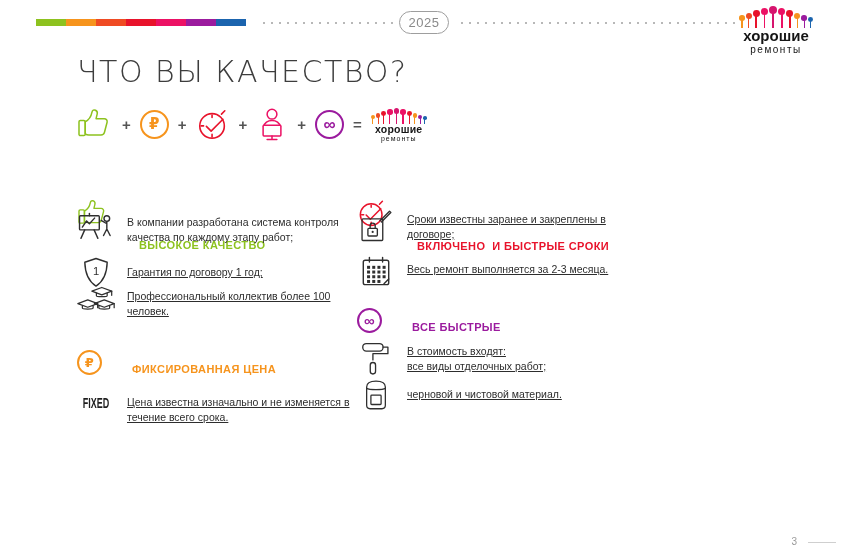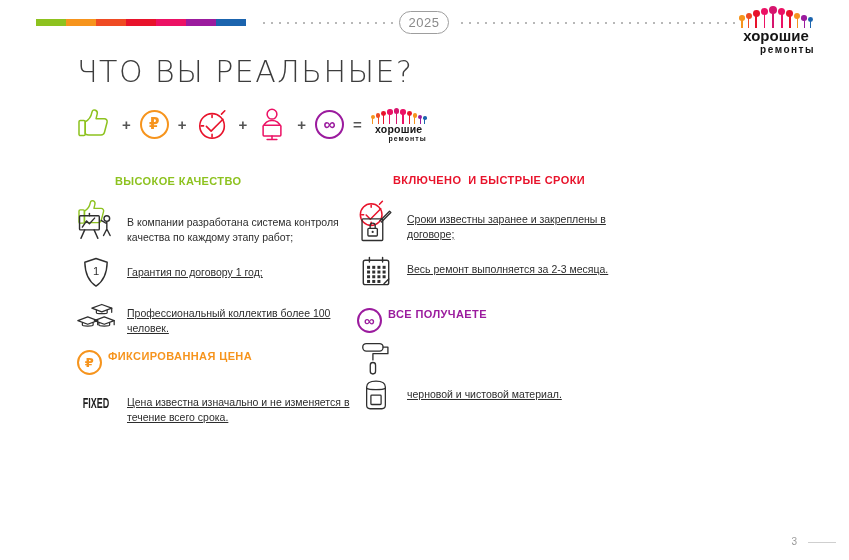--- a/index.html
+++ b/index.html
@@ -20,21 +20,21 @@
 
   
   .logo{position:absolute;text-align:center;}
   .logo-main{right:34px;top:4px;width:78px;}
   .pins{display:flex;align-items:flex-end;justify-content:center;gap:1px;height:24px;}
   .pins-small{height:18px;}
   .pin{display:flex;flex-direction:column;align-items:center;}
   .pin-head{border-radius:50%;}
   .pin-tail{width:1.5px;margin-top:-1px;}
   .logo-line1{font-weight:700;font-size:15px;line-height:1.1;color:#151515;}
-  .logo-line2{font-weight:700;font-size:10px;line-height:1;letter-spacing:1.5px;color:#151515;text-align:right;}
+  .logo-line2{font-weight:400;font-size:10px;line-height:1;letter-spacing:1.5px;color:#151515;}
   .logo-small .logo-line1{font-size:10.5px;letter-spacing:.2px;}
   .logo-small .logo-line2{font-size:7px;letter-spacing:1px;}
 
   
   .page-title{position:absolute;left:77px;top:54px;font-size:30px;font-weight:200;
         color:#3d3d3d;letter-spacing:1.5px;font-family:"DejaVu Sans","Liberation Sans",sans-serif;}
 
   
   .formula{position:absolute;left:77px;top:103px;display:flex;align-items:center;gap:9px;height:42px;}
   .formula .op{font-size:15px;font-weight:700;color:#555;}
@@ -43,21 +43,21 @@
   .circle-lg{width:29px;height:29px;font-size:15px;}
   .circle-sm{width:25px;height:25px;font-size:13px;}
   .inf{font-size:17px;line-height:1;}
   .circle-sm .inf{font-size:15px;}
 
   
   .col{position:absolute;top:172px;}
   .col-left{left:77px;width:275px;height:270px;}
   .col-right{left:357px;width:292px;height:270px;}
   .row{position:absolute;left:0;display:flex;align-items:flex-start;}
-  .sec-header{align-items:flex-start;gap:6px;font-size:11px;font-weight:700;letter-spacing:.4px;white-space:pre;}
+  .sec-header{align-items:flex-end;gap:30px;font-size:11px;font-weight:700;letter-spacing:.4px;white-space:pre;}
   .item .item-icon{width:38px;flex:none;display:flex;justify-content:center;color:#2f2f2f;}
   .item .item-text{font-size:10.5px;line-height:1.4;color:#2d2d2d;padding-top:3px;margin-left:12px;}
   .pre-line{white-space:pre-line;}
   .w235{width:235px;text-decoration:underline;} .w245{width:245px;}
   .shield-wrap{position:relative;}
   .fixed-stamp{font-weight:700;font-size:15px;color:#1e1e1e;transform:scaleX(.6);letter-spacing:0;
         font-family:"Liberation Sans",sans-serif;}
 
   
   .page-num{position:absolute;right:52px;bottom:13px;font-size:10px;color:#999;}
@@ -123,21 +123,21 @@
         </span>
         <span class="pin">
           <span class="pin-head" style="background: rgb(27, 100, 174); height: 4.96px; width: 4.96px;"></span>
           <span class="pin-tail" style="background: rgb(27, 100, 174); height: 7px; width: 1.5px;"></span>
         </span>
       </div>
     <div class="logo-line1">хорошие</div>
     <div class="logo-line2">ремонты</div>
   </div>
 
-  <div class="page-title">ЧТО ВЫ РЕАЛЬНЫЕ?</div>
+  <div class="page-title">ЧТО ВЫ КАЧЕСТВО?</div>
 
   <div class="formula">
     <span style="color: rgb(141, 194, 31);">
       <svg width="36" height="32" viewBox="0 0 40 36" fill="none" stroke="currentColor" stroke-width="1.7" stroke-linecap="round" stroke-linejoin="round">
         <rect x="2" y="14" width="7" height="17" rx="1.5"></rect>
         <path d="M9 29 V15.5 c3.8-2 6.6-5.6 7.6-10.9 .4-2 2.3-3 4-2.1 1.5.8 2.3 2.4 1.9 4.1L21.2 12 h9.3 c2.1 0 3.6 2 3.1 4l-3 11.5 c-.4 1.7-2 2.9-3.8 2.9 H13 c-1.4 0-2.8-.5-4-1.4 Z"></path>
       </svg>
     </span>
     <span class="op">+</span>
     <span class="circle-icon circle-lg" style="color: rgb(246, 148, 29);">
@@ -242,21 +242,21 @@
     <div class="row item" style="top:85px">
       <span class="item-icon shield-wrap">
         <svg width="28" height="32" viewBox="0 0 30 34" fill="none" stroke="currentColor" stroke-width="1.5" stroke-linejoin="round">
           <path d="M15 1.5 27 5.5 c-.3 11.5-4.2 20.6-12 25.5 C7.2 26.1 3.3 17 3 5.5 Z"></path>
           <text x="15" y="19" text-anchor="middle" font-size="12" fill="currentColor" stroke="none">1</text>
         </svg>
       </span>
       <span class="item-text w235" style="padding-top:8px">Гарантия по договору 1 год;</span>
     </div>
 
-    <div class="row item" style="top:131px">
+    <div class="row item" style="top:114px">
       <span class="item-icon">
         <svg width="38" height="31" viewBox="0 0 46 36" fill="none" stroke="currentColor" stroke-width="1.5" stroke-linejoin="round" stroke-linecap="round">
           <g transform="translate(16,0)">
             <path d="M2 5.5 L14 1 26 5.5 14 10 Z"></path>
               <path d="M7.5 8 v3 c0 1.6 13 1.6 13 0 V8"></path>
               <path d="M26 5.5 v5"></path>
           </g>
           <g transform="translate(-1,15)">
             <path d="M2 5.5 L14 1 26 5.5 14 10 Z"></path>
               <path d="M7.5 8 v3 c0 1.6 13 1.6 13 0 V8"></path>
@@ -334,31 +334,33 @@
               <rect x="18.5" y="27.5" width="3.2" height="3.2"></rect>
           </g>
           <path d="M25.5 31.5 l5 -5"></path>
         </svg>
       </span>
       <span class="item-text w235" style="padding-top:8px">Весь ремонт выполняется за 2-3 месяца.</span>
     </div>
 
     <div class="row sec-header" style="top: 136px; color: rgb(155, 27, 158);">
       <span class="circle-icon circle-sm"><span class="inf">∞</span></span>
-      <span>ВСЕ ПОЛУЧАЕТЕ</span>
+      <span>ВСЕ БЫСТРЫЕ</span>
     </div>
 
     <div class="row item" style="top:169px">
       <span class="item-icon">
         <svg width="30" height="36" viewBox="0 0 34 40" fill="none" stroke="currentColor" stroke-width="1.5" stroke-linecap="round" stroke-linejoin="round">
           <rect x="2" y="2.5" width="23" height="8.5" rx="4"></rect>
           <path d="M25 6.5 h5.5 V14 H13.5 v7"></path>
           <rect x="10.5" y="24" width="6" height="13" rx="3"></rect>
         </svg>
       </span>
+      <span class="item-text w235 pre-line">В стоимость входят:
+все виды отделочных работ;</span>
     </div>
 
     <div class="row item" style="top:207px">
       <span class="item-icon">
         <svg width="26" height="34" viewBox="0 0 30 40" fill="none" stroke="currentColor" stroke-width="1.5" stroke-linecap="round" stroke-linejoin="round">
           <path d="M4 9.5 C4 5 8.5 2.5 15 2.5 s11 2.5 11 7 V31 a4 4 0 0 1 -4 4 H8 a4 4 0 0 1 -4 -4 Z"></path>
           <path d="M4 11 c3 2 19 2 22 0"></path>
           <rect x="9" y="19" width="12" height="11" rx="1"></rect>
         </svg>
       </span>

